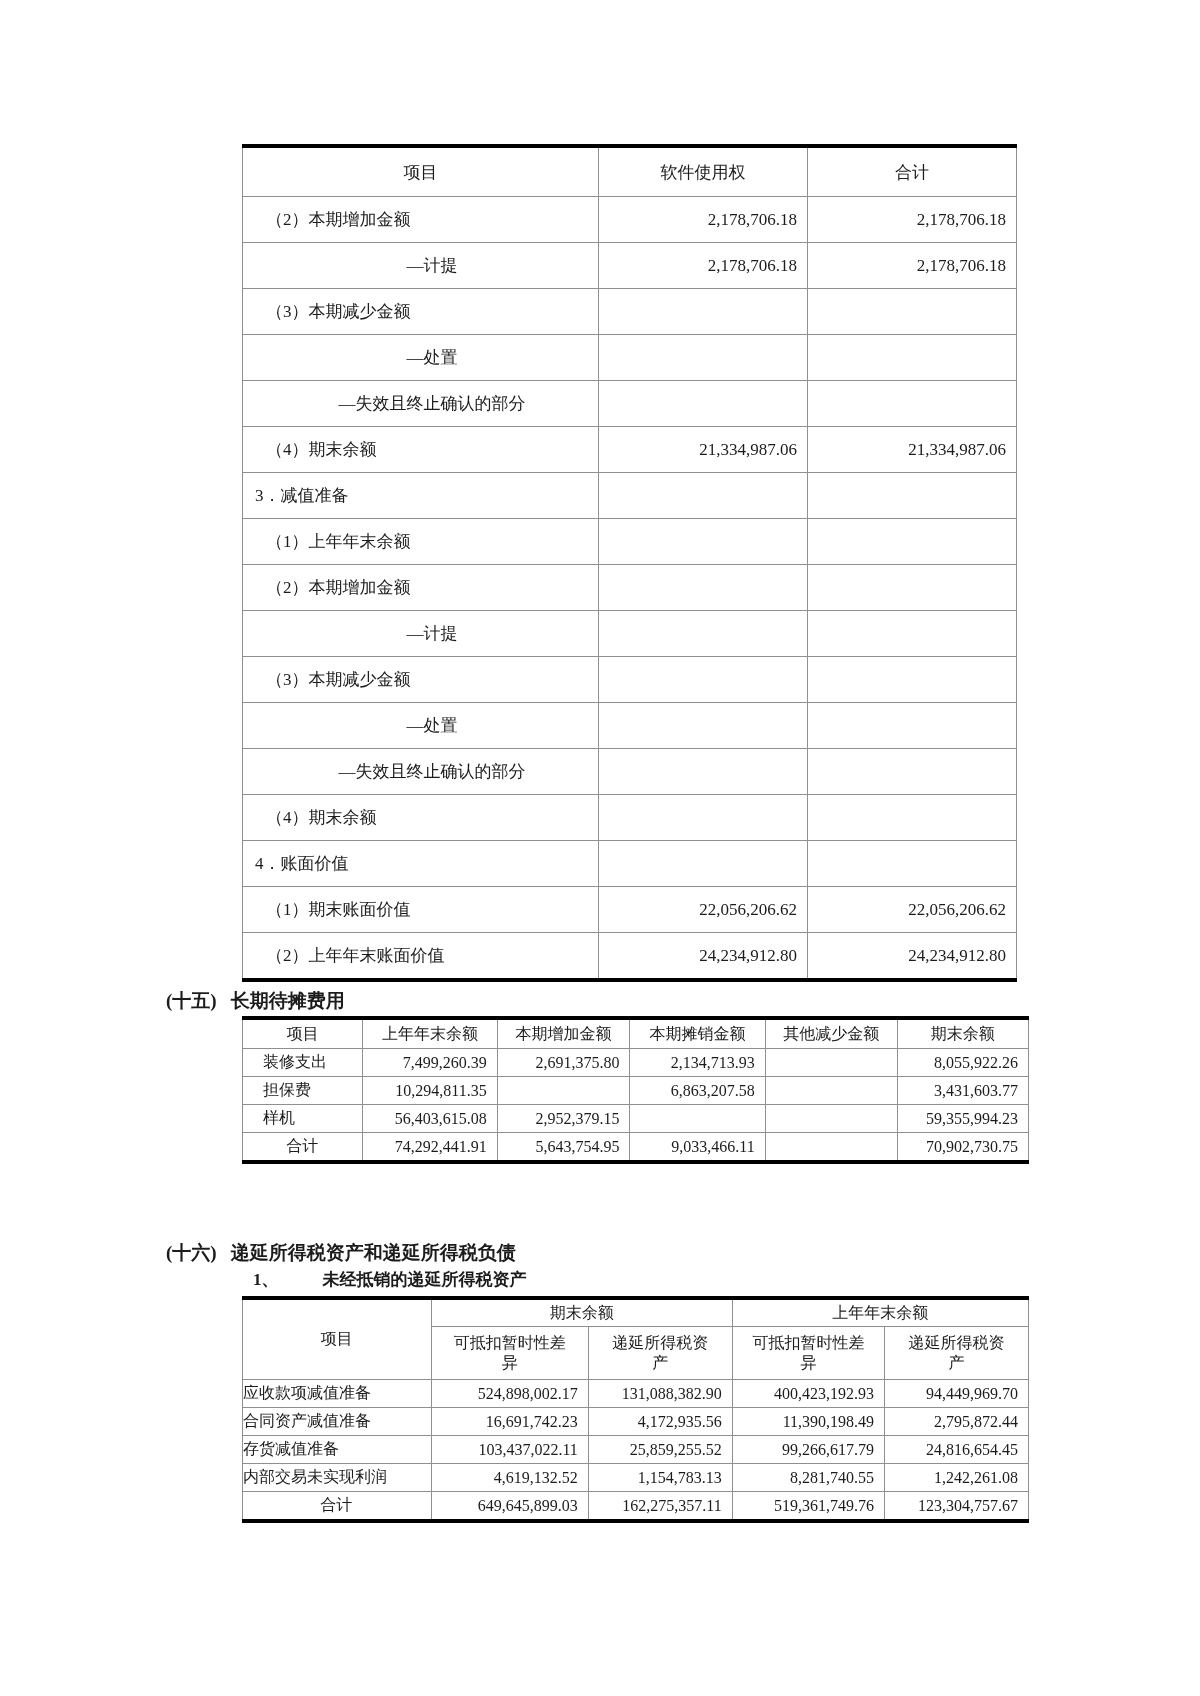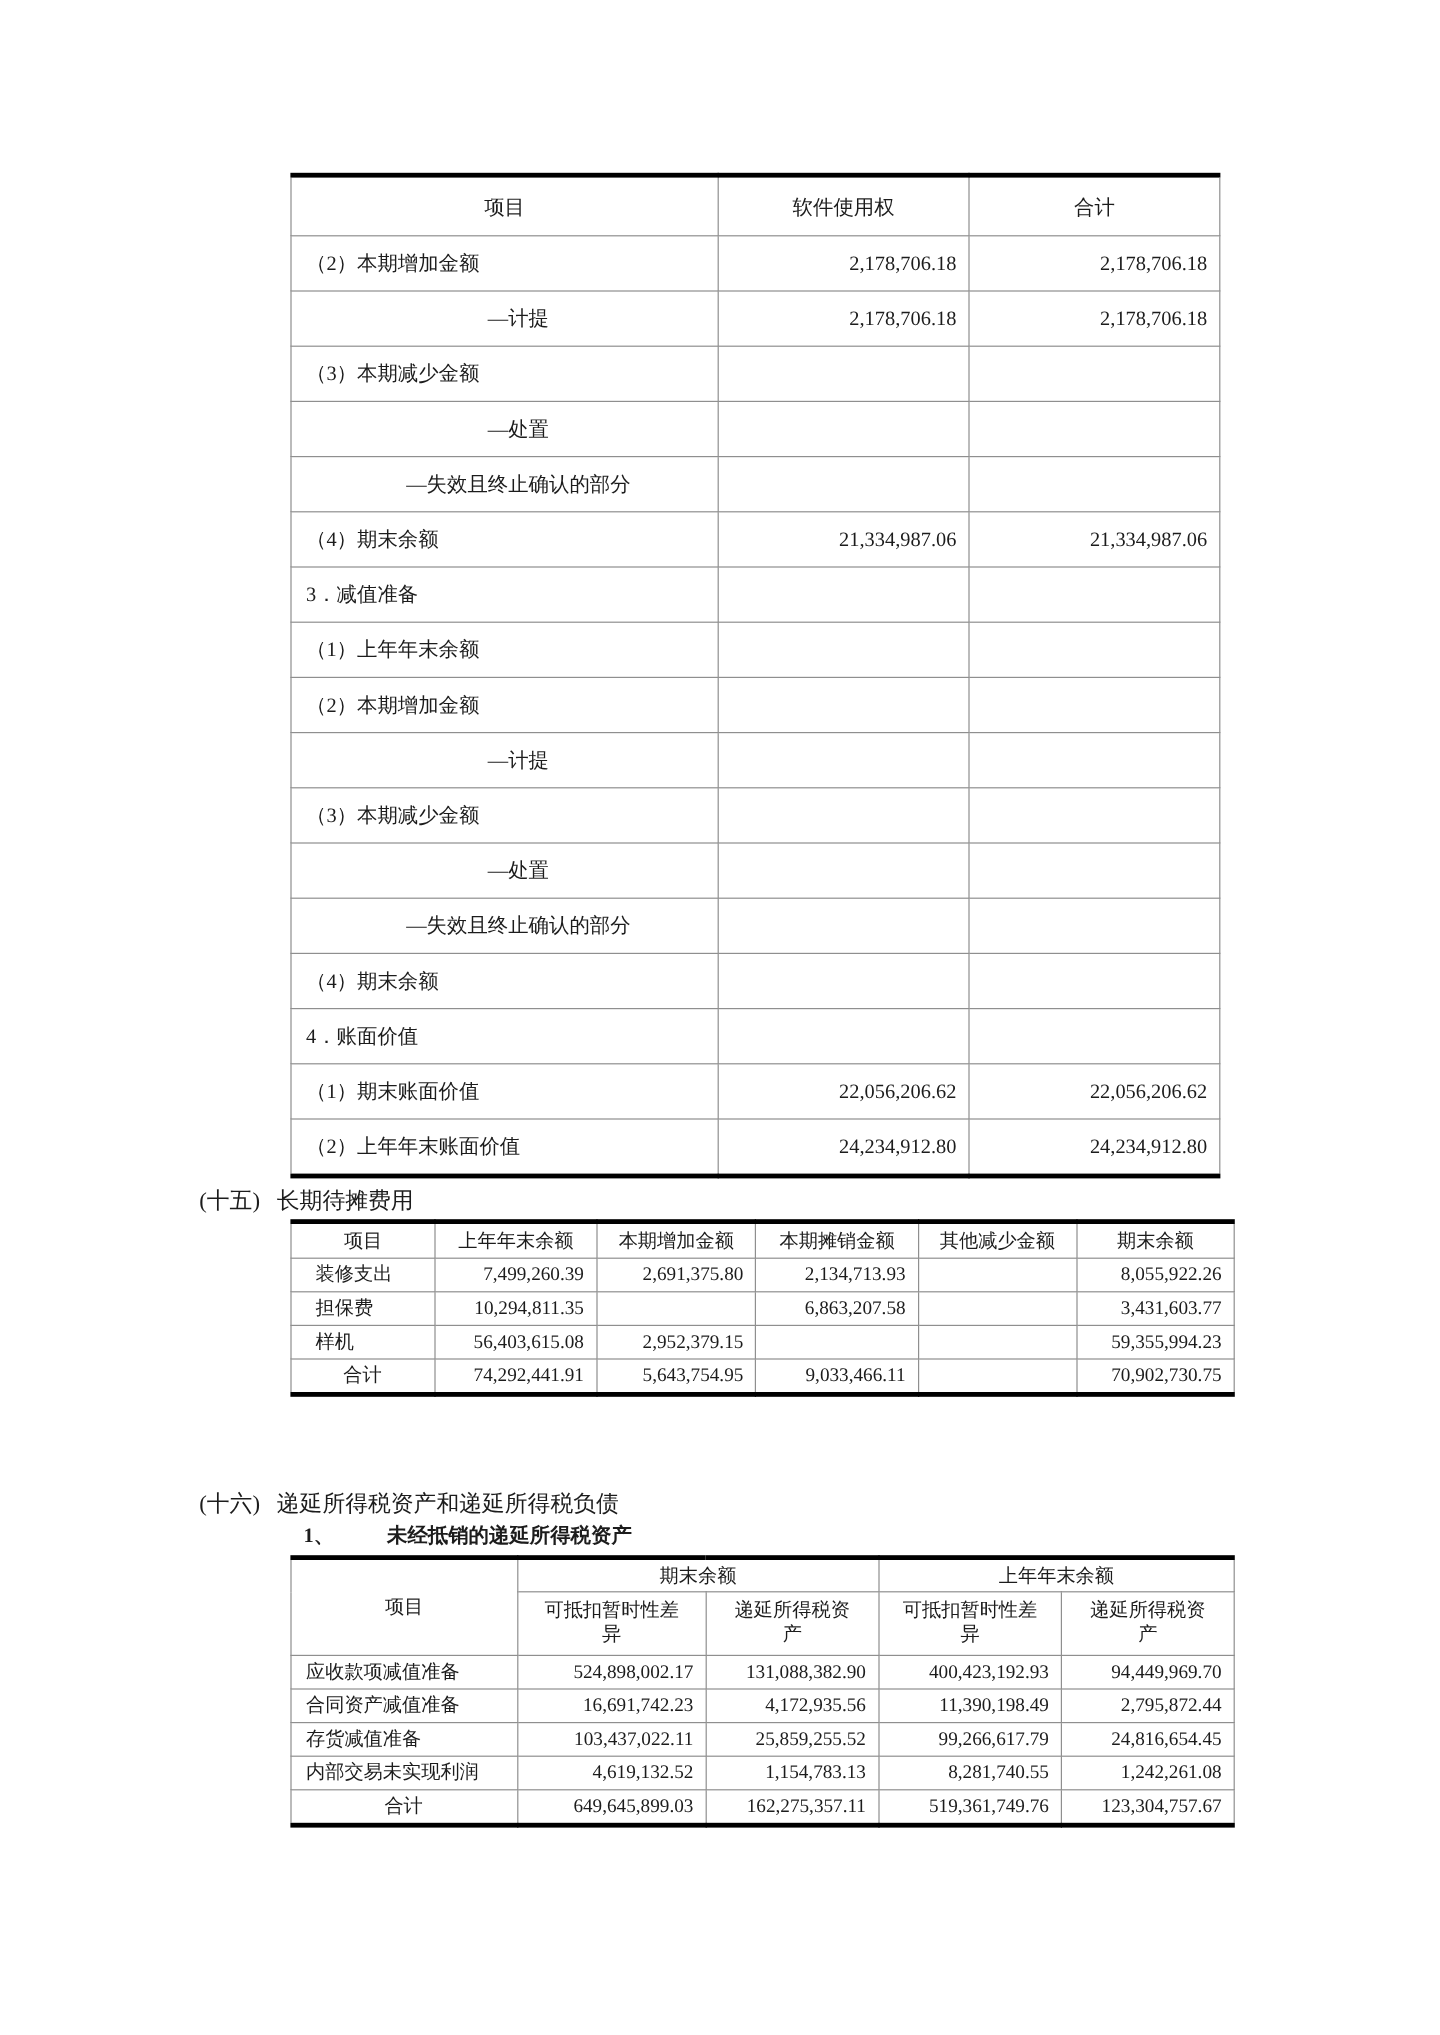--- a/index.html
+++ b/index.html
@@ -16,38 +16,38 @@
   }
   .doc-table th{text-align:center;}
   td.num{text-align:right;padding-right:10px;}
   td.lbl{text-align:left;padding-left:10px;}
   tr.r-total td.lbl{text-align:center;padding-left:0;}
 
   
   .t1{font-size:17px;}
   .t1 th{height:46px;font-size:17px;}
   .t1 td{height:43px;}
-  .t1 tr.r-paren td.lbl{padding-left:12px;}
+  .t1 tr.r-paren td.lbl{padding-left:23px;}
   .t1 tr.r-dash  td.lbl{padding-left:24px;text-align:center;}
   .t1 tr.r-num   td.lbl{padding-left:12px;margin-left:14px;}
 
   
   .t2{font-size:16px;}
   .t2 th{height:26px;}
   .t2 td{height:25px;}
   .t2 td.lbl{padding-left:20px;}
 
   
   .t3{font-size:16px;}
   .t3 th.grp{height:24px;}
   .t3 th.subh{height:50px;white-space:pre-line;line-height:1.25;}
   .t3 td{height:25px;}
-  .t3 td.lbl{padding-left:12px;}
-
-  .sec-head{font-weight:normal;font-size:19px;white-space:nowrap;}
+  .t3 td.lbl{padding-left:0;}
+
+  .sec-head{font-weight:bold;font-size:19px;white-space:nowrap;}
   .sec-head .sec-num{display:inline-block;margin-right:14px;}
   .sub-head{font-weight:bold;font-size:17px;white-space:nowrap;}
   .sub-head .sub-num{display:inline-block;margin-right:44px;}
 </style>
 </head>
 <body>
 
 <div class="abs" style="left:242px;top:144px;width:775px;">
   <table class="doc-table t1">
     <colgroup>

